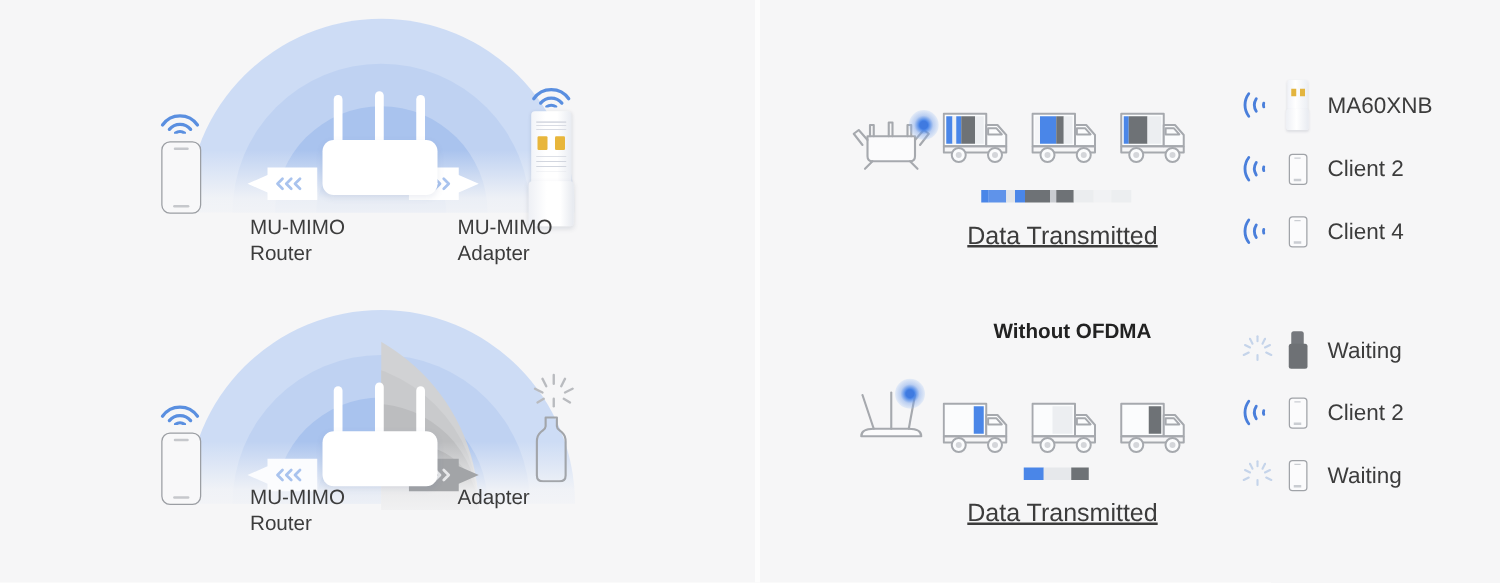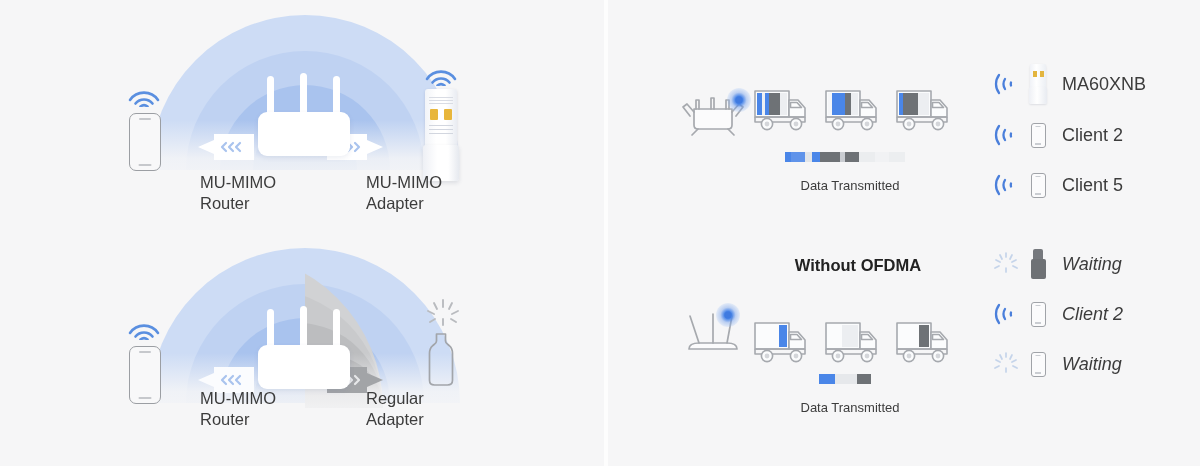--- a/index.html
+++ b/index.html
@@ -149,21 +149,21 @@
 
   
   .truck { position:absolute; width:62px; height:48px; }
   .truck svg { display:block; }
 
   
   .bar { position:absolute; height:10px; display:flex; }
   .bar span { display:block; height:10px; }
   .bar-label {
     position:absolute; text-align:center; width:300px;
-    font-size:13px; color:#3c3c3c;
+    font-size:20px; color:#3c3c3c;text-decoration:underline;
   }
 
   
   .clients { position:absolute; }
   .crow { position:relative; height:46px; display:flex; align-items:center; }
   .crow .sig { width:30px; height:26px; flex:0 0 30px; position:relative; }
   .crow .sig svg { display:block; }
   .crow .dev { width:30px; flex:0 0 30px; display:flex; justify-content:center; align-items:center; }
   .crow .lbl { font-size:18px; color:#3c3c3c; padding-left:9px; white-space:nowrap; }
 
@@ -354,21 +354,20 @@
         <svg viewBox="0 0 34 54">
           <path d="M12.5 2 h9 v7 c0 2.5 2 3 4 4.8 c2.3 2 3 4.2 3 7.5 v27 c0 3 -2 4.7 -5 4.7 h-13 c-3 0 -5 -1.7 -5 -4.7 v-27 c0 -3.3 0.7 -5.5 3 -7.5 c2 -1.8 4 -2.3 4 -4.8 z" fill="none" stroke="#a2a5aa" stroke-width="1.7" stroke-linejoin="round"></path>
         </svg>
       </div>
 
       <div class="cap-txt" style="left:200px; top:155px; width:180px;">
         <div>MU-MIMO</div>
         <div>Router</div>
       </div>
       <div class="cap-txt" style="left:366px; top:155px; width:150px;">
-        <div>Regular</div>
         <div>Adapter</div>
       </div>
     </div>
   </div>
 
   <div class="vdivider"></div>
 
   <div class="panel-right"></div>
 
   <div class="rsec rsec-a">
@@ -529,21 +528,21 @@
               <g fill="none" stroke="#4a7fdb" stroke-width="2.3" stroke-linecap="round">
             <path d="M6 4 A15 15 0 0 0 6 22"></path>
             <path d="M12 8 A9.5 9.5 0 0 0 12 18"></path>
             <path d="M18 11.5 A4.5 4.5 0 0 0 18 14.5"></path>
           </g>
             </svg>
         </div>
         <div class="dev">
             <div class="pmini"></div>
           </div>
-        <div class="lbl">Client 5</div>
+        <div class="lbl">Client 4</div>
       </div>
     </div>
   </div>
 
   <div class="rsec rsec-b">
     <div class="rtitle" style="left:70px; top:23px;">Without OFDMA</div>
 
     <div class="mini-router" style="left:72px; top:72px;">
       <svg viewBox="0 0 66 52">
         <g fill="none" stroke="#a6a9ae" stroke-width="1.7" stroke-linejoin="round" stroke-linecap="round">
@@ -627,21 +626,21 @@
       </svg>
     </div>
 
     <div class="bar" style="left:211px; top:141px;">
       <span style="width:16px; background:#4a86e8;"></span>
       <span style="width:22px; background:#e6e8eb;"></span>
       <span style="width:14px; background:#6e7276;"></span>
     </div>
     <div class="bar-label" style="left:92px; top:167px;">Data Transmitted</div>
 
-    <div class="clients" style="left:385px; top:6px;font-style:italic;">
+    <div class="clients" style="left:385px; top:22px;">
       <div class="crow" style="height:50px;">
         <div class="sig">
           <svg viewBox="0 0 30 26">
               <g stroke="#c5d4ea" stroke-width="1.7" stroke-linecap="round">
             <path d="M13 2 L13 6"></path>
                 <path d="M19 4 L17 8"></path>
                 <path d="M7 4 L9 8"></path>
             <path d="M23 9 L19 11"></path>
                 <path d="M3 9 L7 11"></path>
             <path d="M24 17 L20 15"></path>

